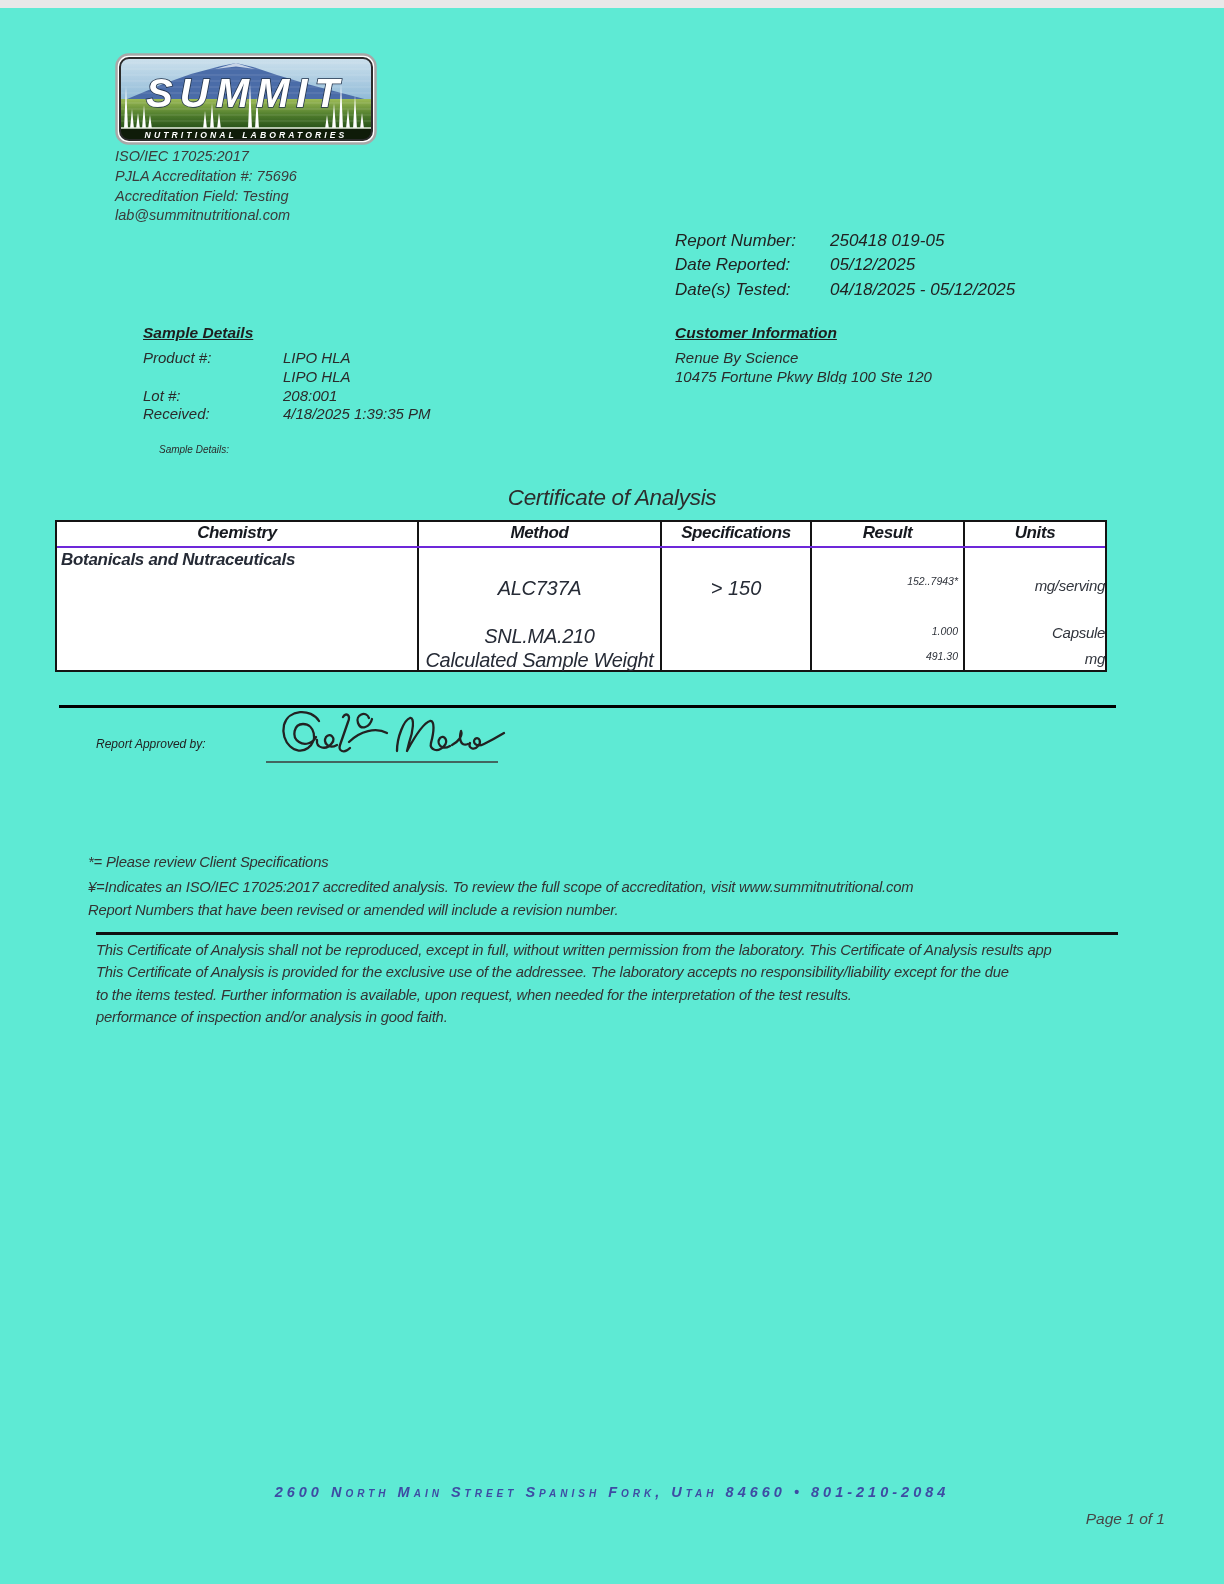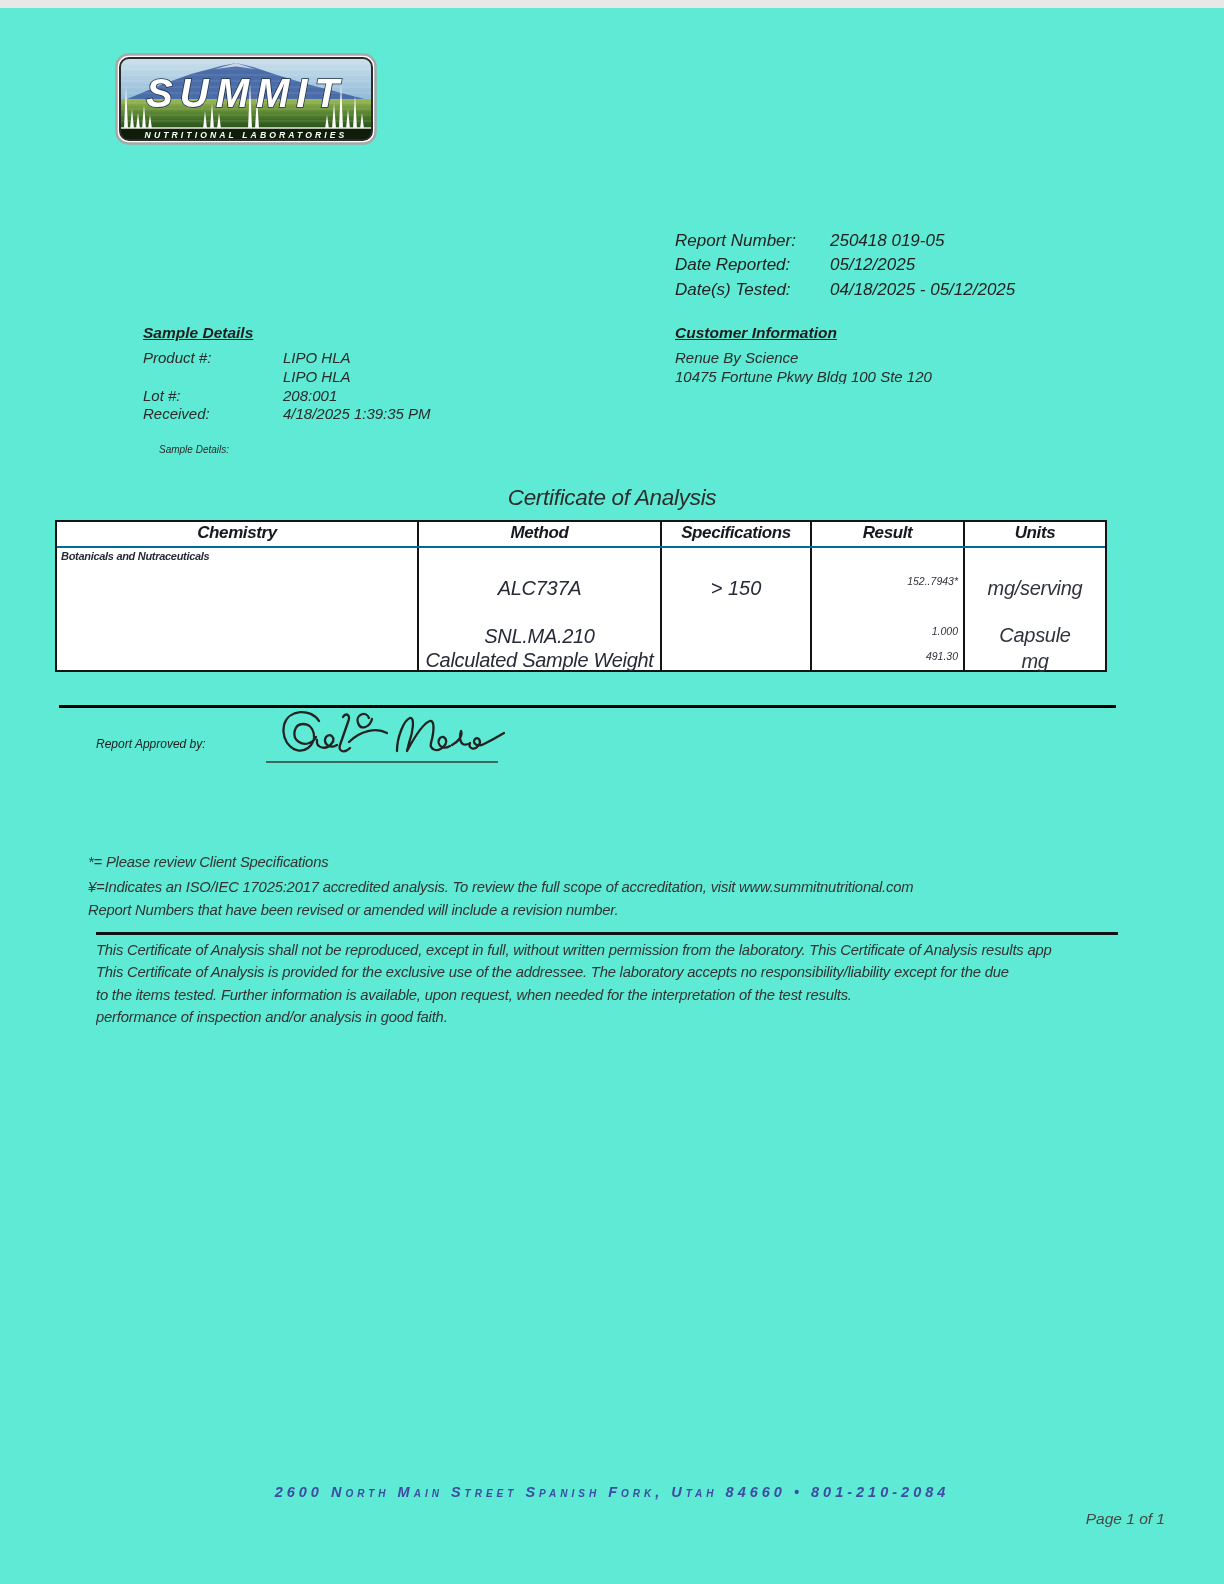--- a/index.html
+++ b/index.html
@@ -25,33 +25,33 @@
   .sample .rows { margin-top:7px; }
   .sample-details-label { position:absolute; left:159px; top:436px; font-size:10px; color:#2b2b2b; }
   .customer { position:absolute; left:675px; top:316px; font-size:15px; color:#2b2b2b; }
   .customer .name { margin-top:7px; line-height:18.8px; }
   .customer .addr { line-height:18.8px; height:16px; overflow:hidden; }
   
   .coa-title { position:absolute; left:0; top:477px; width:100%; text-align:center;
     font-size:22.5px; letter-spacing:-0.3px; color:#2d2d2d; }
   
   .coa-table { position:absolute; left:55px; top:512px; width:1052px; border:2px solid #141414; background:#fff; }
-  .coa-head { display:grid; grid-template-columns:362px 243px 150px 153px 1fr; border-bottom:2px solid #0369a1; }
+  .coa-head { display:grid; grid-template-columns:362px 243px 150px 153px 1fr; border-bottom:2px solid #6d28d9; }
   .coa-head > div { border-right:2px solid #141414; text-align:center; font-weight:bold;
     font-size:17px; letter-spacing:-0.4px; color:#16191f; padding:1px 0 3px 0; }
   .coa-head > div:last-child { border-right:none; }
   .coa-body { display:grid; grid-template-columns:362px 243px 150px 153px 1fr; height:122px; }
   .coa-body > div { border-right:2px solid #141414; position:relative; }
   .coa-body > div:last-child { border-right:none; }
   .cell-abs { position:absolute; left:0; right:0; }
-  .cat { padding:2px 0 0 4px; font-weight:bold; font-size:11px; letter-spacing:-0.3px; color:#262b36; }
+  .cat { padding:2px 0 0 4px; font-weight:bold; font-size:17px; letter-spacing:-0.3px; color:#262b36; }
   .method-txt { text-align:center; font-size:20px; letter-spacing:-0.3px; color:#262b36; }
   .spec-txt { text-align:center; font-size:20px; color:#262b36; }
   .result-txt { text-align:right; padding-right:5px; font-size:10.5px; color:#30343c; }
-  .units-txt { text-align:center; font-size:20px; letter-spacing:-0.3px; color:#30343c; }
+  .units-txt { text-align:right; font-size:15px; letter-spacing:-0.3px; color:#30343c; }
   
   .rule-thick { position:absolute; left:59px; top:697px; width:1057px; height:3px; background:#000; }
   .approval-label { position:absolute; left:96px; top:729px; font-size:12px; color:#222; }
   .signature { position:absolute; left:256px; top:697px; width:252px; height:70px; }
   
   .footnote { position:absolute; left:88px; font-size:14.8px; letter-spacing:-0.2px; color:#333; white-space:nowrap; }
   .fn1 { top:846px; } .fn2 { top:871px; } .fn3 { top:894px; }
   .rule-mid { position:absolute; left:96px; top:924px; width:1022px; height:2.5px; background:#111; }
   .disclaimer { position:absolute; left:96px; top:931px; font-size:14.8px; letter-spacing:-0.2px;
     line-height:22.4px; color:#333; width:1128px; overflow:hidden; }
@@ -121,20 +121,26 @@
         </g>
         <text x="131" y="54" text-anchor="middle" font-family="Liberation Sans, sans-serif" font-size="40" font-weight="bold" letter-spacing="7" fill="#ffffff" stroke="#20324a" stroke-width="1.6" paint-order="stroke">SUMMIT</text>
         <rect x="5" y="75" width="252" height="12" fill="#0f1c09"></rect>
         <line x1="5" y1="75" x2="257" y2="75" stroke="#e9f0e2" stroke-width="1.4"></line>
         <text x="131" y="84.5" text-anchor="middle" font-family="Liberation Sans, sans-serif" font-size="8.6" font-weight="bold" letter-spacing="3.1" fill="#ffffff">NUTRITIONAL LABORATORIES</text>
       </g>
       <rect x="5" y="5" width="252" height="82" rx="9" fill="none" stroke="#2b2b2b" stroke-width="2"></rect>
     </svg>
   </div>
 
+  <div class="accred">
+    <div>ISO/IEC 17025:2017</div>
+    <div>PJLA Accreditation #: 75696</div>
+    <div>Accreditation Field: Testing</div>
+    <div>lab@summitnutritional.com</div>
+  </div>
 
   <div class="report-info">
     <div class="row">
       <span class="lbl">Report Number:</span>
       <span>250418 019-05</span>
     </div>
     <div class="row">
       <span class="lbl">Date Reported:</span>
       <span>05/12/2025</span>
     </div>

